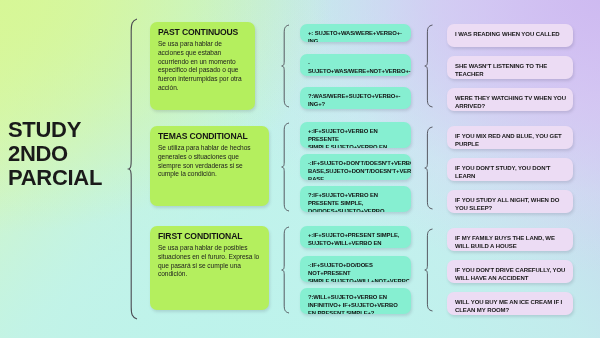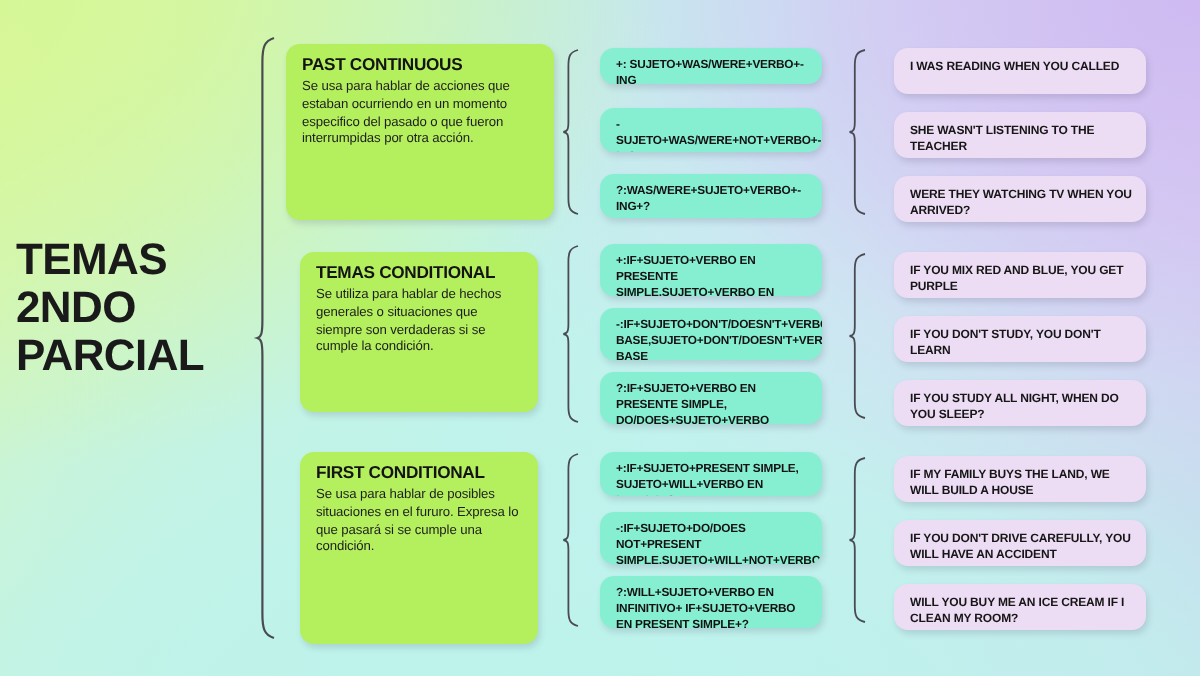--- a/index.html
+++ b/index.html
@@ -63,29 +63,29 @@
   .card-example {
     font-size:6.0px; font-weight:600; color:#161616; line-height:1.36;
     letter-spacing:-0.08px;
   }
 </style>
 </head>
 <body>
 
 <div class="canvas">
 
-  <div id="page-title">TEMAS 2NDO PARCIAL</div>
+  <div id="page-title">STUDY 2NDO PARCIAL</div>
 
   <div class="brace" id="brace-main">
     <svg viewBox="0 0 11 302" preserveAspectRatio="none">
       <path d="M9 1 C4 2.5 3.2 6 3.2 13 L3.2 142 C3.2 149 2.6 150.4 0.7 151 C2.6 151.6 3.2 153 3.2 160 L3.2 289 C3.2 296 4 299.5 9 301"></path>
     </svg>
   </div>
 
-  <div class="card card-green" style="left:143px; top:22px; width:134px; height:88px;">
+  <div class="card card-green" style="left:150px; top:22px; width:105px; height:88px;">
     <div class="card-title">PAST CONTINUOUS</div>
     <div class="card-desc">Se usa para hablar de acciones que estaban ocurriendo en un momento especifico del pasado o que fueron interrumpidas por otra acción.</div>
   </div>
 
   <div class="brace brace-mid thin" style="left:281px; top:24px; height:84px;">
     <svg viewBox="0 0 10 84" preserveAspectRatio="none">
       <path d="M8 1 C4 2 3.2 4 3.2 9 L3.2 37 C3.2 41 2.6 41.6 0.7 42 C2.6 42.4 3.2 43 3.2 47 L3.2 75 C3.2 80 4 82 8 83"></path>
     </svg>
   </div>
 
@@ -145,21 +145,21 @@
   <div class="card card-lav" style="left:447px; top:126px; width:126px; height:23px;">
     <div class="card-example">IF YOU MIX RED AND BLUE, YOU GET PURPLE</div>
   </div>
   <div class="card card-lav" style="left:447px; top:158px; width:126px; height:23px;">
     <div class="card-example">IF YOU DON'T STUDY, YOU DON'T LEARN</div>
   </div>
   <div class="card card-lav" style="left:447px; top:190px; width:126px; height:23px;">
     <div class="card-example">IF YOU STUDY ALL NIGHT, WHEN DO YOU SLEEP?</div>
   </div>
 
-  <div class="card card-green" style="left:150px; top:226px; width:119px; height:96px;">
+  <div class="card card-green" style="left:150px; top:226px; width:119px; height:84px;">
     <div class="card-title">FIRST CONDITIONAL</div>
     <div class="card-desc">Se usa para hablar de posibles situaciones en el fururo. Expresa lo que pasará si se cumple una condición.</div>
   </div>
 
   <div class="brace brace-mid thin" style="left:281px; top:226px; height:88px;">
     <svg viewBox="0 0 10 88" preserveAspectRatio="none">
       <path d="M8 1 C4 2 3.2 4 3.2 9 L3.2 39 C3.2 43 2.6 43.6 0.7 44 C2.6 44.4 3.2 45 3.2 49 L3.2 79 C3.2 84 4 86 8 87"></path>
     </svg>
   </div>
 

